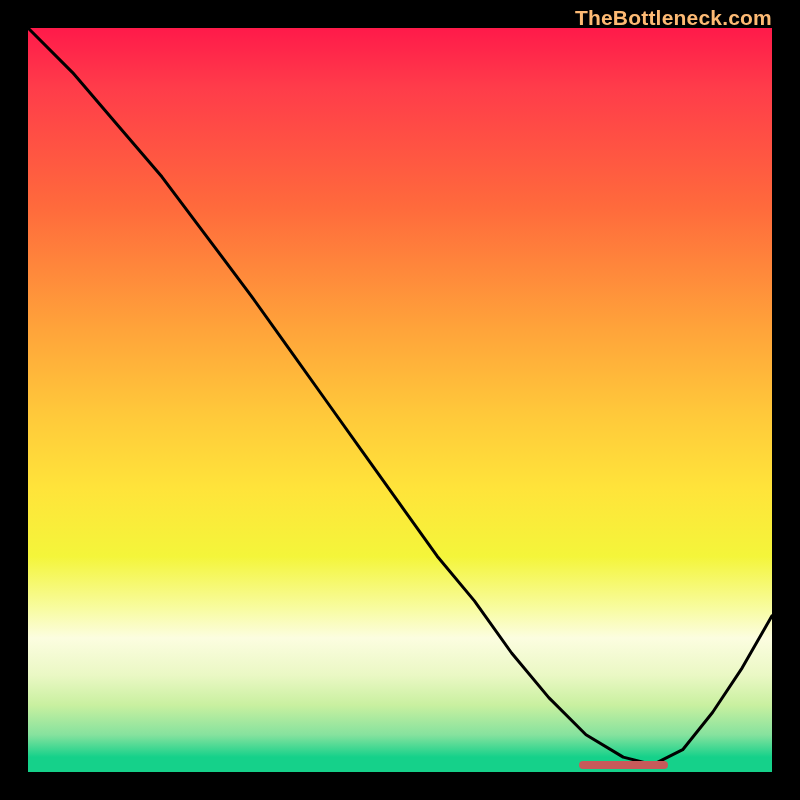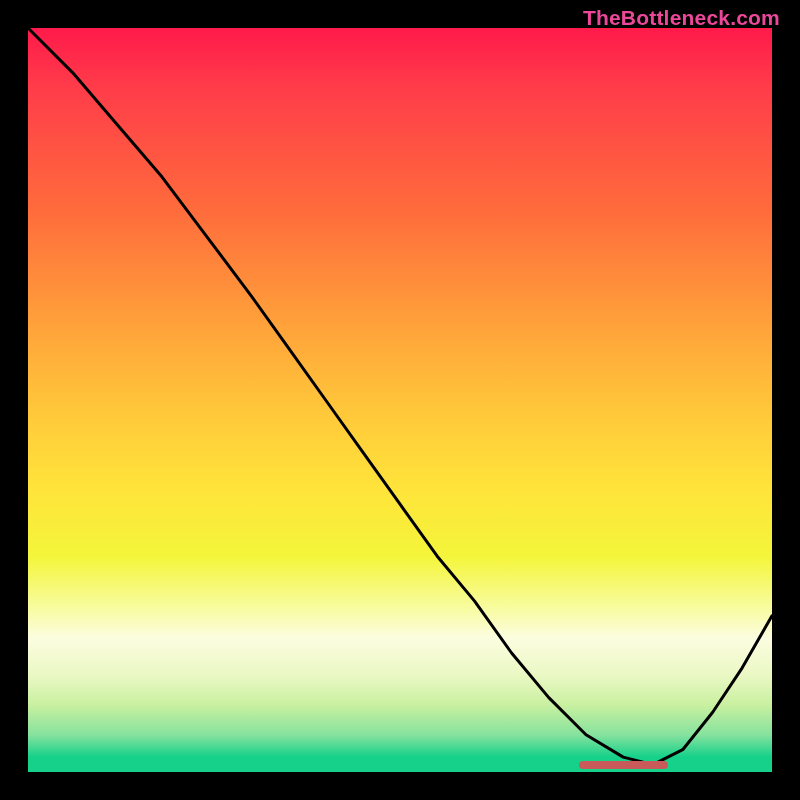--- a/index.html
+++ b/index.html
@@ -50,23 +50,23 @@
     height: 100%;
   }
   .red-bar {
     position: absolute;
     background: #c85a5a;
     height: 8px;
     border-radius: 4px;
   }
   .watermark {
     position: absolute;
-    right: 20px;
+    right: 28px;
     top: 6px;
-    color: #ec4899;
+    color: #fdba74;
     font-size: 21px;
     font-weight: bold;
     letter-spacing: 0.2px;
     user-select: none;
   }
 </style>
 </head>
 <body>
 
 <div class="frame">

